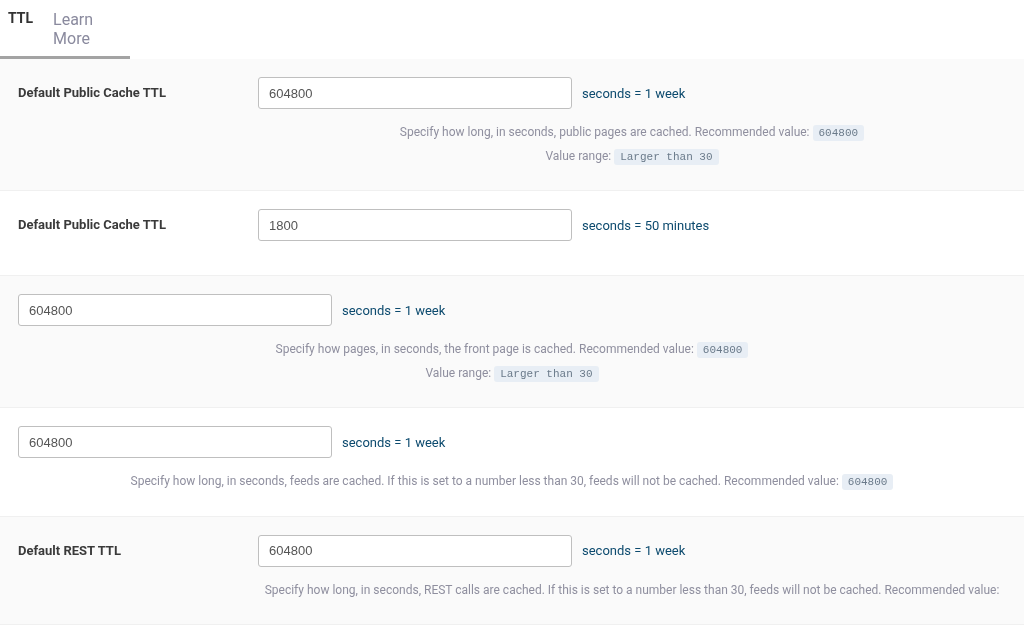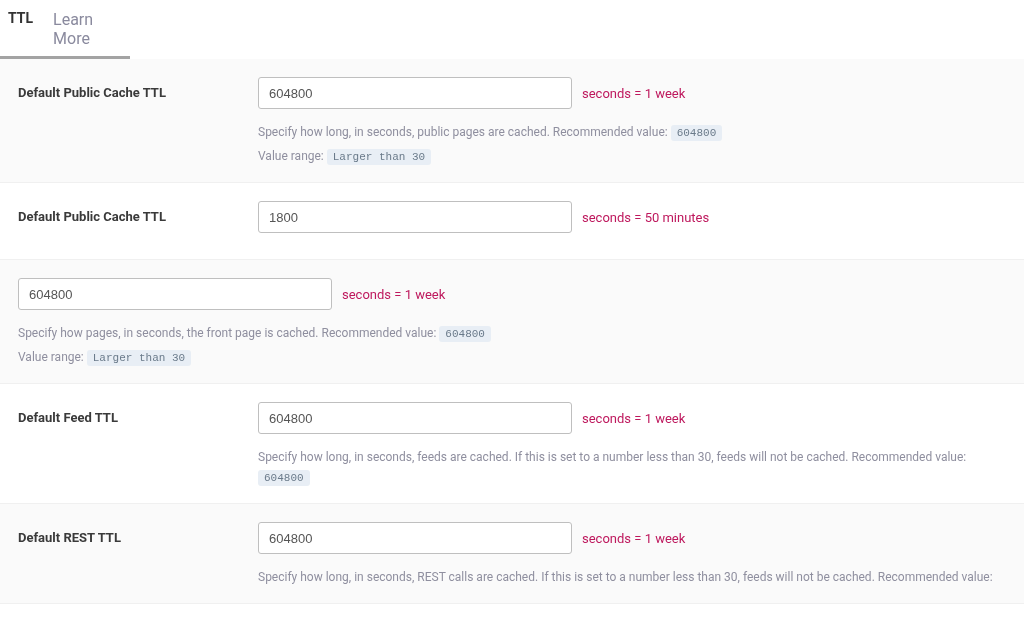--- a/index.html
+++ b/index.html
@@ -29,21 +29,21 @@
       color: #333;
     }
     .learn-more {
       font-size: 16px;
       color: #8a8a9e;
       text-decoration: none;
     }
     .setting-row {
       display: flex;
       align-items: flex-start;
-      padding: 18px 18px 12px 18px;
+      padding: 18px 18px 20px 18px;
       border-bottom: 1px solid #f0f0f0;
     }
     .setting-row.shaded {
       background: #fafafa;
     }
     .setting-label {
       width: 240px;
       flex-shrink: 0;
       font-size: 13px;
       font-weight: 700;
@@ -64,38 +64,39 @@
       height: 32px;
       padding: 6px 10px;
       font-size: 13px;
       color: #555;
       border: 1px solid #bfbfbf;
       border-radius: 3px;
       background: #fff;
     }
     .suffix {
       font-size: 13px;
-      color: #be185d;
+      color: #0c4a6e;
     }
     .help-text {
       font-size: 12px;
       color: #8f8f9f;
       line-height: 1.6;
     }
     .code-pill {
       font-family: "Courier New", Courier, monospace;
       font-size: 11px;
       background: #e8eef5;
       color: #6a7a8a;
       padding: 2px 6px;
       border-radius: 3px;
       white-space: nowrap;
     }
     .help-line {
       margin-bottom: 4px;
+      text-align: center;
     }
   </style>
 </head>
 <body>
 
 <div class="header-row">
   <span class="section-title">TTL</span>
   <a href="#" class="learn-more">Learn More</a>
 </div>
 
@@ -142,21 +143,20 @@
       </div>
       <div class="help-line">
         <span>Value range:</span>
         <span class="code-pill">Larger than 30</span>
       </div>
     </div>
   </div>
 </div>
 
 <div class="setting-row">
-  <div class="setting-label">Default Feed TTL</div>
   <div class="setting-body">
     <div class="input-line">
       <input type="text" class="ttl-input" value="604800" style="">
       <span class="suffix">seconds = 1 week</span>
     </div>
     <div class="help-text">
       <div class="help-line">
         <span>Specify how long, in seconds, feeds are cached. If this is set to a number less than 30, feeds will not be cached. Recommended value:</span>
         <span class="code-pill">604800</span>
       </div>

